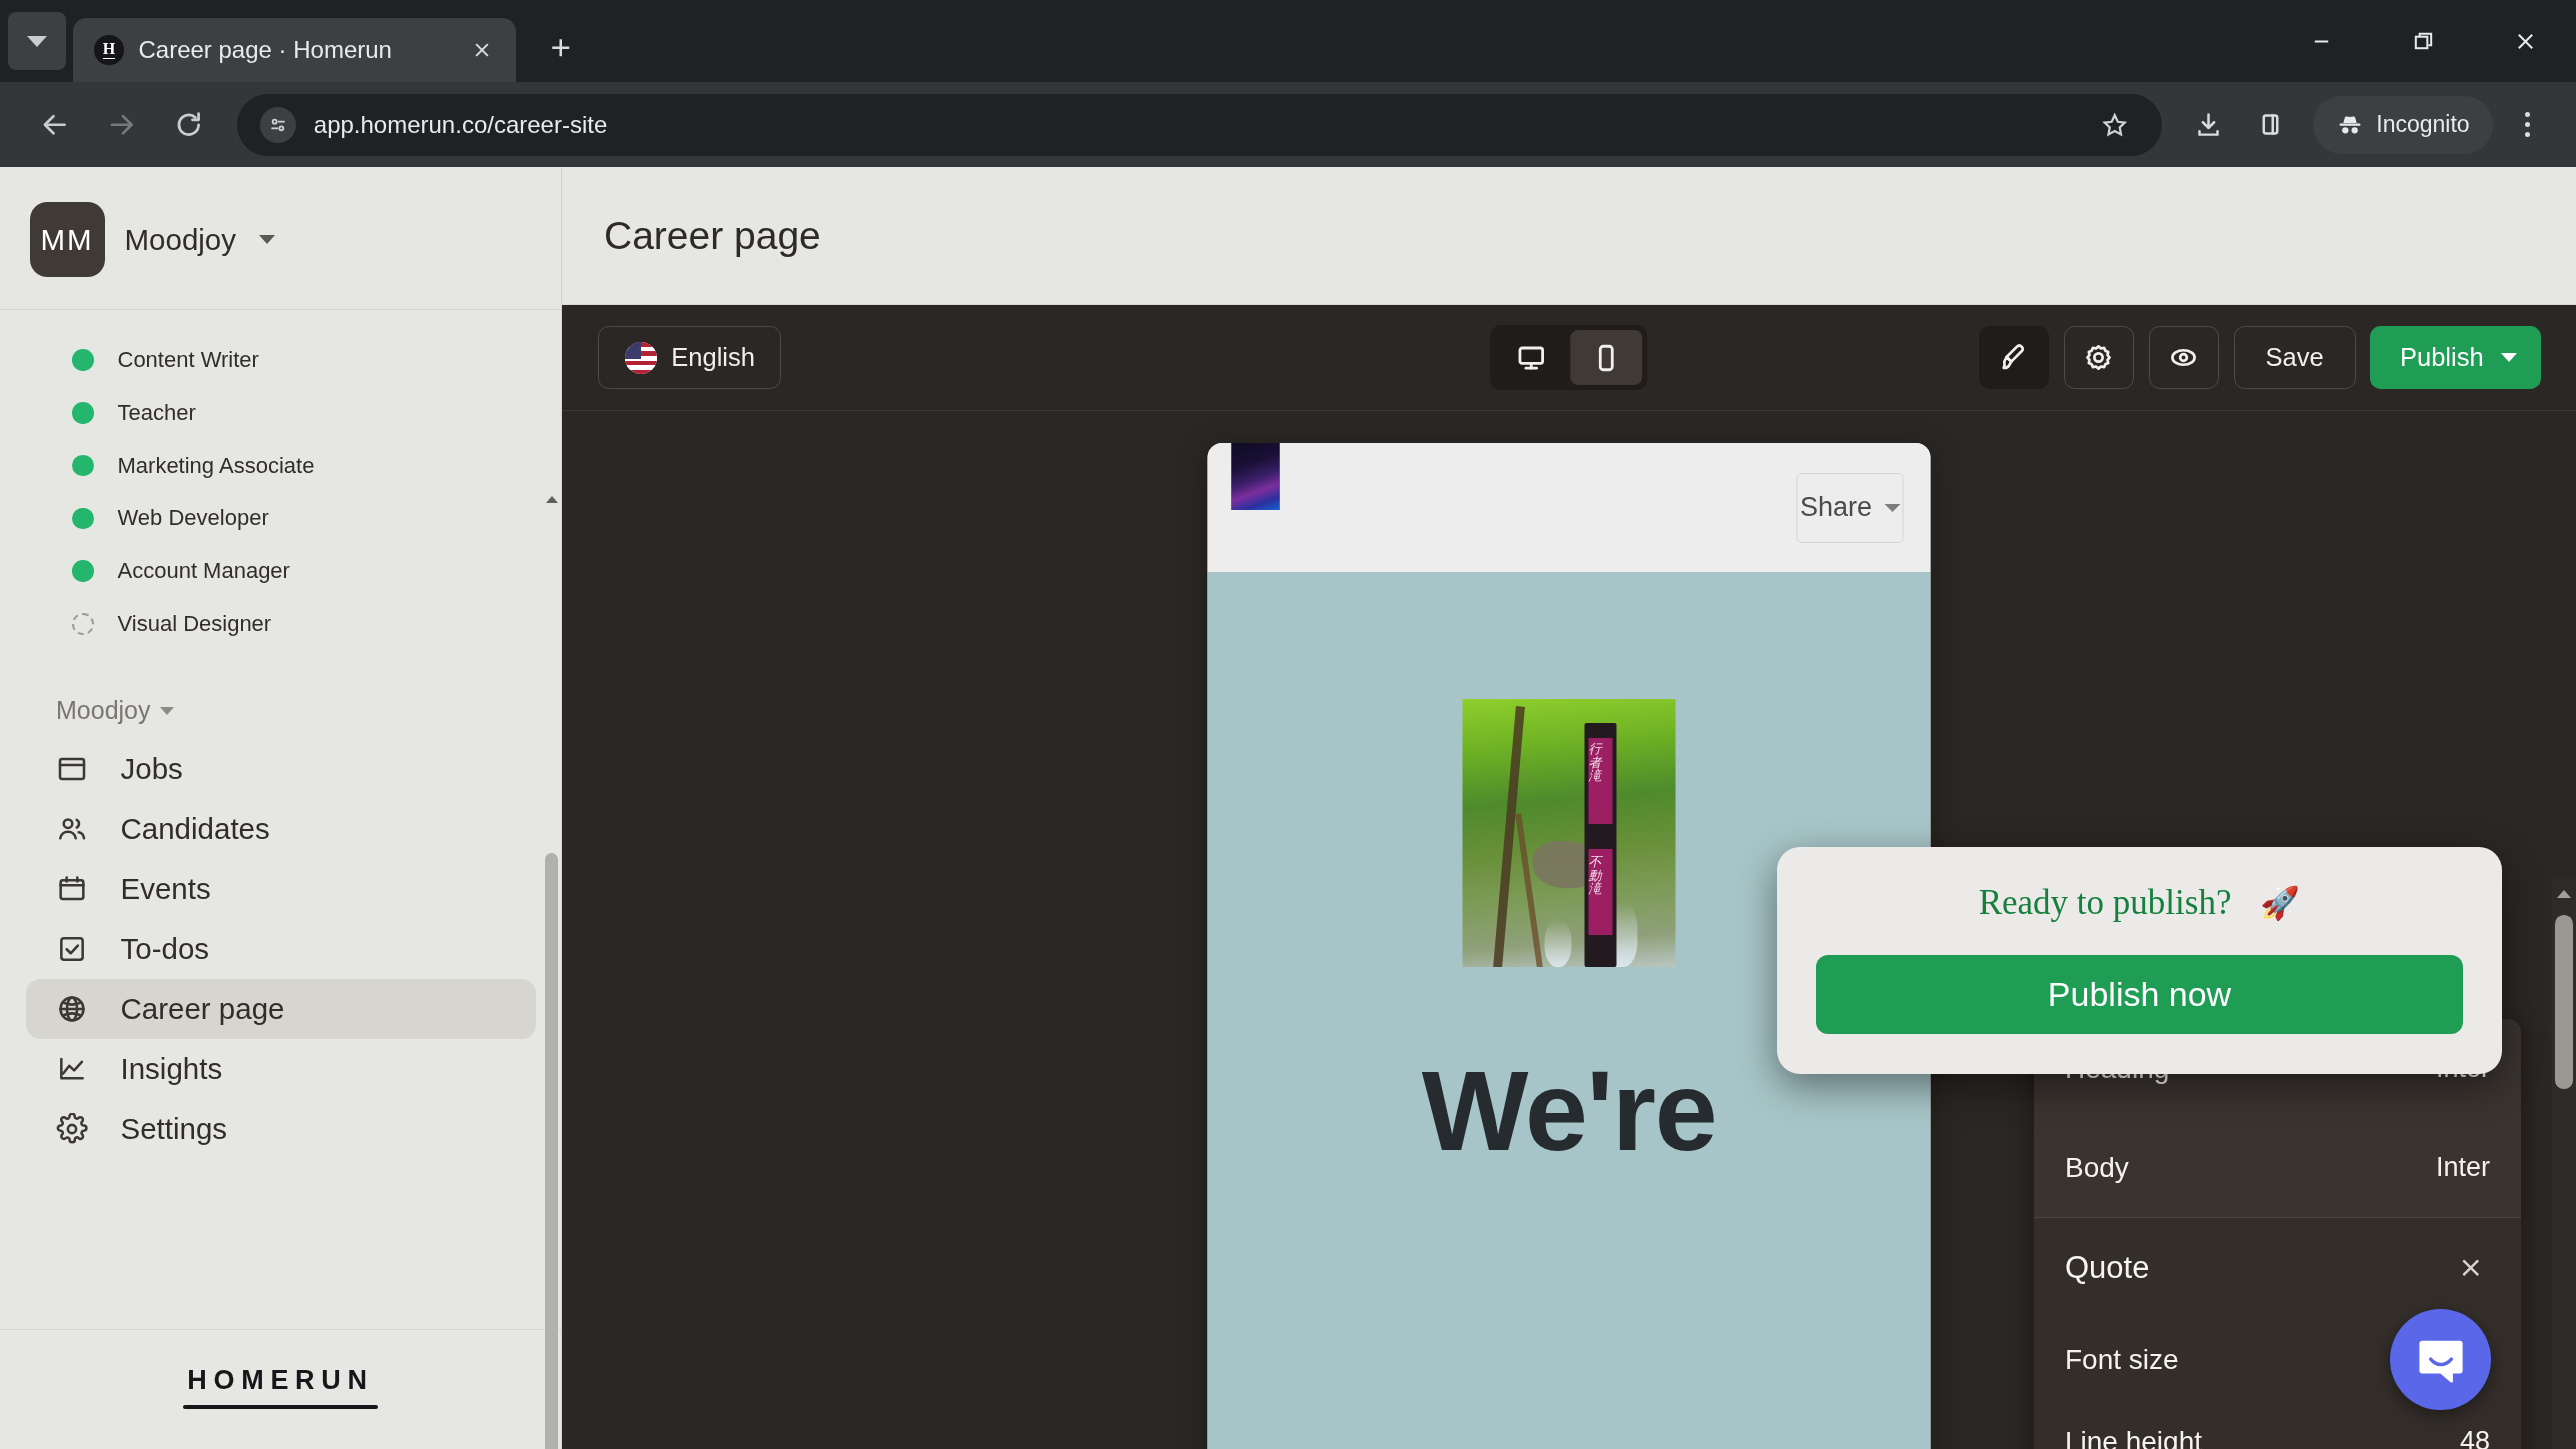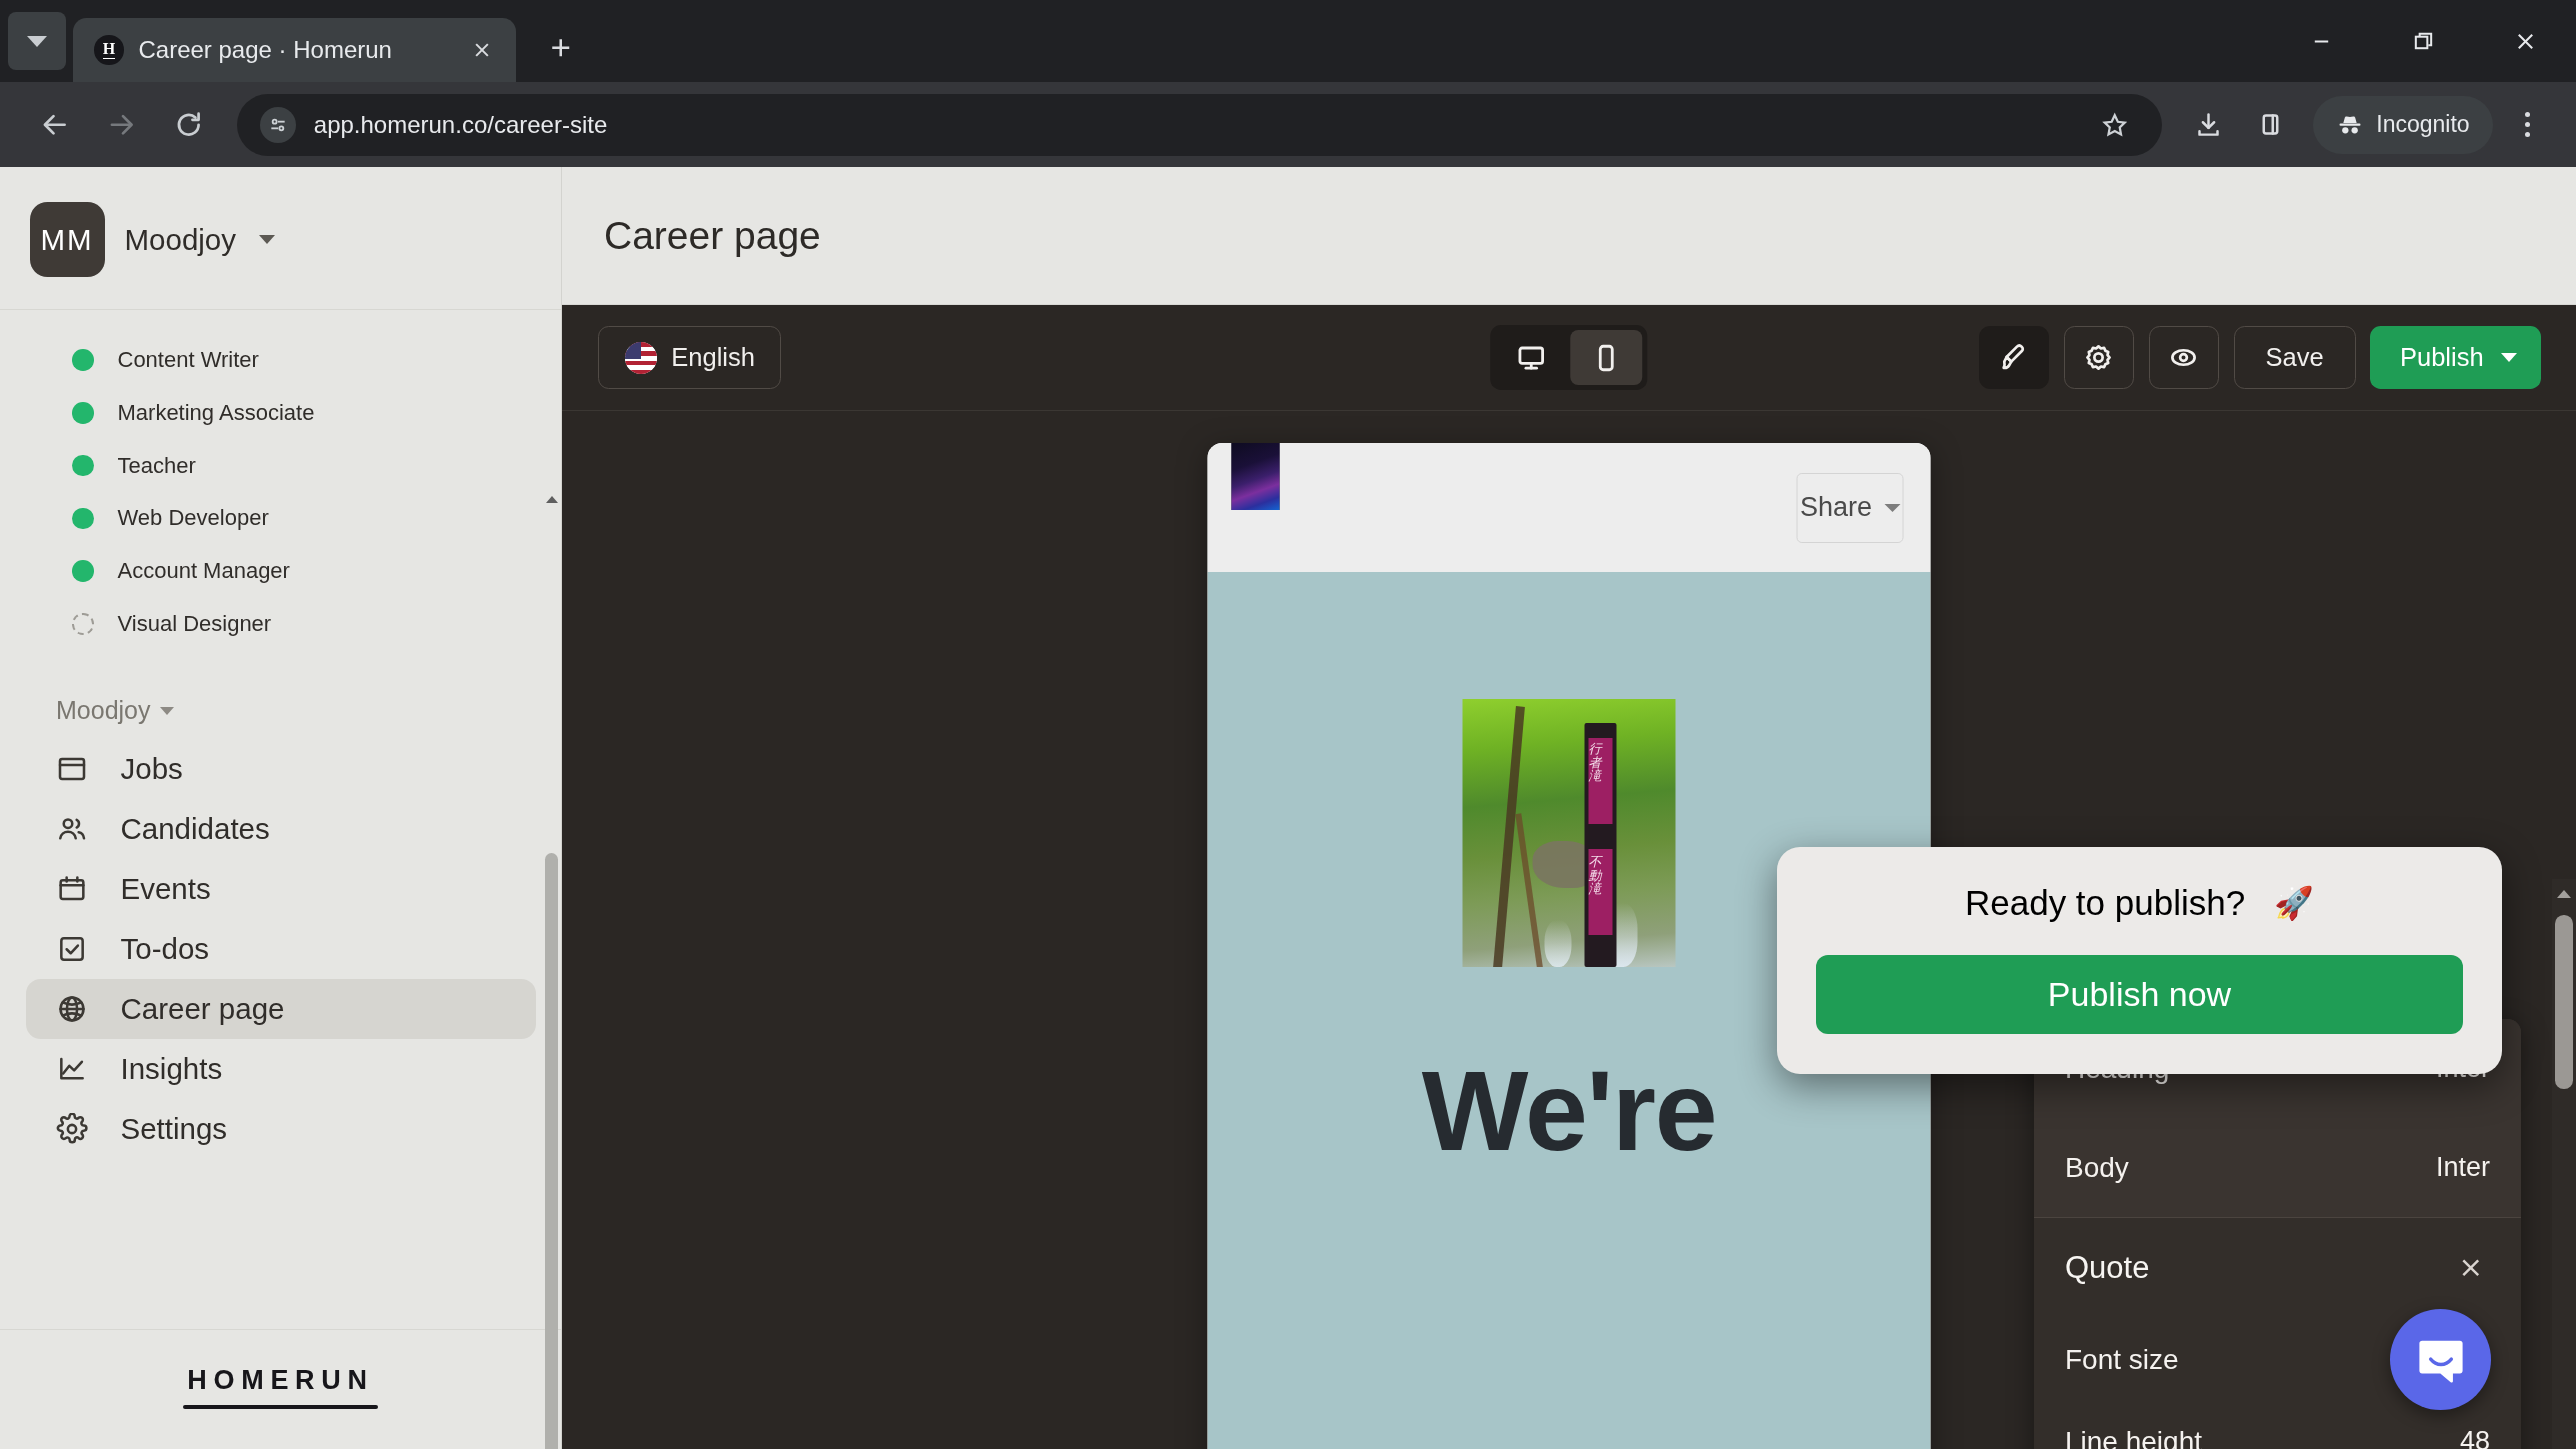--- a/index.html
+++ b/index.html
@@ -205,21 +205,21 @@
   .rp-head .x svg{width:25.5px;height:25.5px;stroke:#d9d4cf;stroke-width:2.3;fill:none;}
   .rp-body{background:#332e2a;padding-bottom:14.8px;}
   .rp-body .rp-row{height:82px;}
 
   
   .popover{
     position:absolute;right:74px;top:436px;width:725px;background:#eceae8;
     border-radius:23px;box-shadow:0 12px 38px rgba(0,0,0,.45);z-index:20;
     padding:36px 39px 40px 39px;
   }
-  .popover .ptitle{text-align:center;color:#000000;font-size:35px;display:flex;align-items:center;justify-content:center;gap:29px;}
+  .popover .ptitle{text-align:center;color:#15803d;font-size:35px;display:flex;align-items:center;justify-content:center;gap:29px;font-family:Liberation Serif, serif;}
   .popover .rocket{font-size:32px;}
   .pub-now{
     margin-top:32px;height:79px;border-radius:12px;background:#1f9d55;
     display:flex;align-items:center;justify-content:center;cursor:pointer;
   }
   .pub-now span{color:#fff;font-size:34px;}
 
   
   .intercom{
     position:absolute;right:85px;bottom:39px;width:101px;height:101px;border-radius:50%;
@@ -363,25 +363,25 @@
       </div>
       <div class="sb-divider"></div>
 
       <div class="joblist">
         <div class="jobitem">
           <div class="dot"></div>
           <span>Content Writer</span>
         </div>
         <div class="jobitem">
           <div class="dot"></div>
-          <span>Marketing Associate</span>
+          <span>Teacher</span>
         </div>
         <div class="jobitem">
           <div class="dot"></div>
-          <span>Teacher</span>
+          <span>Marketing Associate</span>
         </div>
         <div class="jobitem">
           <div class="dot"></div>
           <span>Web Developer</span>
         </div>
         <div class="jobitem">
           <div class="dot"></div>
           <span>Account Manager</span>
         </div>
         <div class="jobitem">

